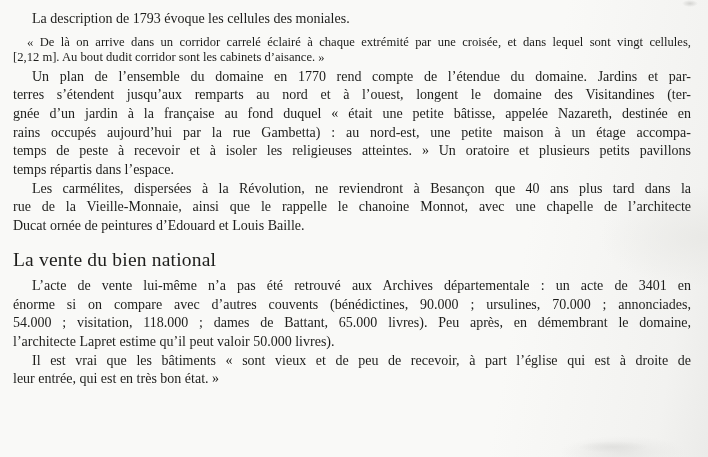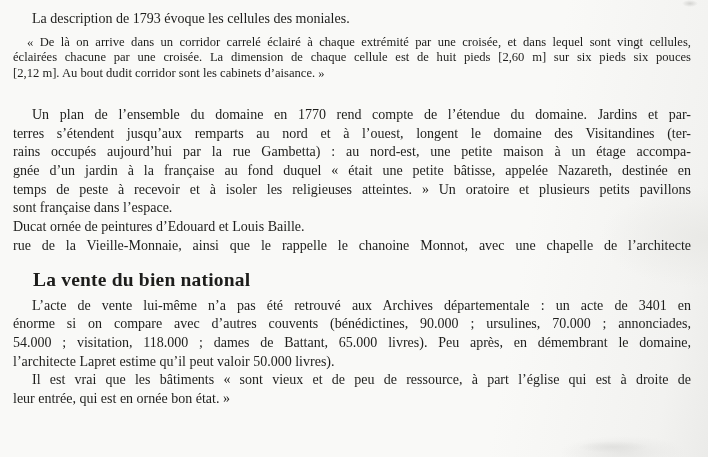--- a/index.html
+++ b/index.html
@@ -27,23 +27,23 @@
     top:10px;
   }
   .block{ margin:0; }
   .line{ white-space:normal; }
   .just{ text-align:justify; text-align-last:justify; text-justify:inter-word; }
   .ind{ text-indent:19px; }
   .body .line{ font-size:14px; line-height:18.7px; }
   .quote .line{ font-size:12.6px; line-height:15.4px; }
   .quote .ind{ text-indent:14px; }
   .heading{ margin:12px 0 5px; }
-  .heading .line{ font-size:19.5px; font-weight:700; line-height:24px; letter-spacing:.2px;margin-left:20px; }
+  .heading .line{ font-size:19.5px; font-weight:400; line-height:24px; letter-spacing:.2px; }
   .block[data-name="intro-line"]{ margin-bottom:6px; }
-  .block[data-name="quote-1793"]{ margin-bottom:25px; }
+  .block[data-name="quote-1793"]{ margin-bottom:2px; }
   .smudge{
     position:absolute;
     border-radius:50%;
     pointer-events:none;
   }
   .smudge.top-right{
     top:0; right:10px; width:16px; height:7px;
     background:radial-gradient(closest-side,#b9b9b6,rgba(185,185,182,0));
     opacity:.55;
   }
@@ -56,44 +56,44 @@
 </head>
 <body>
 
 <div class="page" data-name="document-page">
   <div class="content" data-name="document-content">
       <div class="block body" data-name="intro-line">
         <div class="line ind" data-name="text-line">La description de 1793 évoque les cellules des moniales.</div>
       </div>
       <div class="block quote" data-name="quote-1793">
         <div class="line just ind" data-name="text-line">« De là on arrive dans un corridor carrelé éclairé à chaque extrémité par une croisée, et dans lequel sont vingt cellules,</div>
-        <div class="line just" data-name="text-line">éclairées chacune par une croisée. La dimension de chaque cellule est de huit pieds [2,60 m] sur six pieds six pouces</div>
         <div class="line" data-name="text-line">[2,12 m]. Au bout dudit corridor sont les cabinets d’aisance. »</div>
       </div>
       <div class="block body" data-name="paragraph-plan-1770">
         <div class="line just ind" data-name="text-line">Un plan de l’ensemble du domaine en 1770 rend compte de l’étendue du domaine. Jardins et par-</div>
         <div class="line just" data-name="text-line">terres s’étendent jusqu’aux remparts au nord et à l’ouest, longent le domaine des Visitandines (ter-</div>
+        <div class="line just" data-name="text-line">gnée d’un jardin à la française au fond duquel « était une petite bâtisse, appelée Nazareth, destinée en</div>
         <div class="line just" data-name="text-line">rains occupés aujourd’hui par la rue Gambetta) : au nord-est, une petite maison à un étage accompa-</div>
-        <div class="line just" data-name="text-line">gnée d’un jardin à la française au fond duquel « était une petite bâtisse, appelée Nazareth, destinée en</div>
         <div class="line just" data-name="text-line">temps de peste à recevoir et à isoler les religieuses atteintes. » Un oratoire et plusieurs petits pavillons</div>
-        <div class="line" data-name="text-line">sont française dans l’espace.</div>
+        <div class="line" data-name="text-line">temps répartis dans l’espace.</div>
       </div>
       <div class="block body" data-name="paragraph-carmelites">
+        <div class="line just ind" data-name="text-line">Les carmélites, dispersées à la Révolution, ne reviendront à Besançon que 40 ans plus tard dans la</div>
+        <div class="line just" data-name="text-line">rue de la Vieille-Monnaie, ainsi que le rappelle le chanoine Monnot, avec une chapelle de l’architecte</div>
         <div class="line" data-name="text-line">Ducat ornée de peintures d’Edouard et Louis Baille.</div>
-        <div class="line just" data-name="text-line">rue de la Vieille-Monnaie, ainsi que le rappelle le chanoine Monnot, avec une chapelle de l’architecte</div>
       </div>
       <div class="block heading" data-name="section-heading">
         <div class="line" data-name="heading-text">La vente du bien national</div>
       </div>
       <div class="block body" data-name="paragraph-acte-vente">
         <div class="line just ind" data-name="text-line">L’acte de vente lui-même n’a pas été retrouvé aux Archives départementale : un acte de 3401 en</div>
         <div class="line just" data-name="text-line">énorme si on compare avec d’autres couvents (bénédictines, 90.000 ; ursulines, 70.000 ; annonciades,</div>
         <div class="line just" data-name="text-line">54.000 ; visitation, 118.000 ; dames de Battant, 65.000 livres). Peu après, en démembrant le domaine,</div>
         <div class="line" data-name="text-line">l’architecte Lapret estime qu’il peut valoir 50.000 livres).</div>
       </div>
       <div class="block body" data-name="paragraph-batiments">
-        <div class="line just ind" data-name="text-line">Il est vrai que les bâtiments « sont vieux et de peu de ressource, à part l’église qui est à droite de</div>
-        <div class="line" data-name="text-line">leur entrée, qui est en ornée bon état. »</div>
+        <div class="line just ind" data-name="text-line">Il est vrai que les bâtiments « sont vieux et de peu de recevoir, à part l’église qui est à droite de</div>
+        <div class="line" data-name="text-line">leur entrée, qui est en très bon état. »</div>
       </div>
     </div>
   <div class="smudge top-right" data-name="scan-smudge-top-right"></div>
   <div class="smudge bottom" data-name="scan-smudge-bottom"></div>
 </div>
 
 </body></html>

